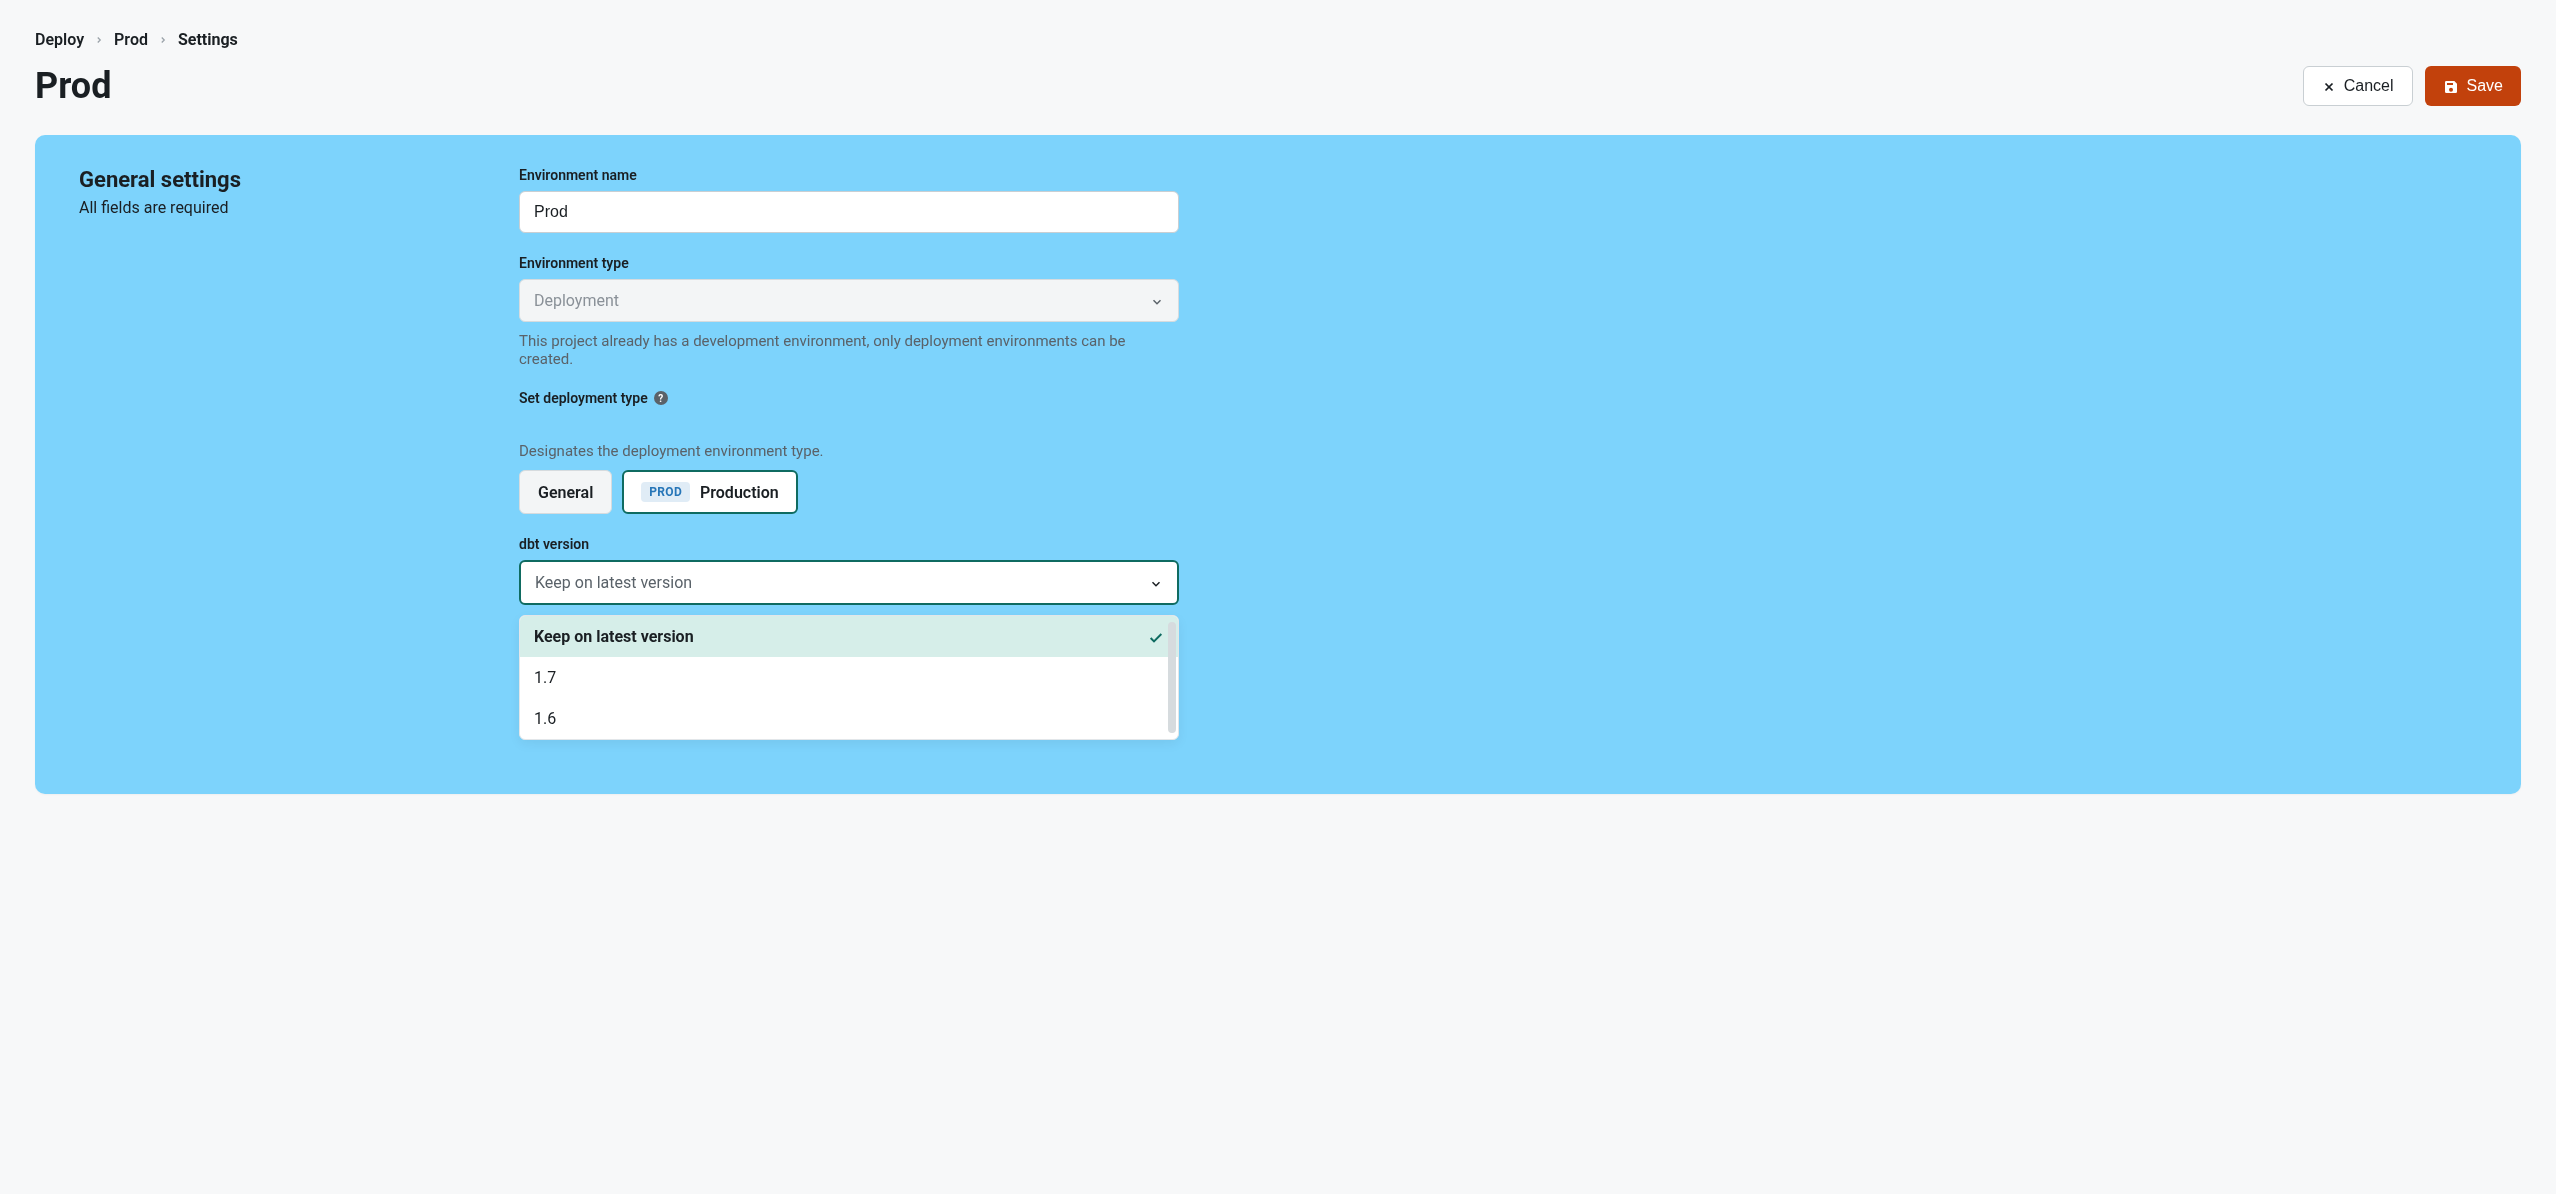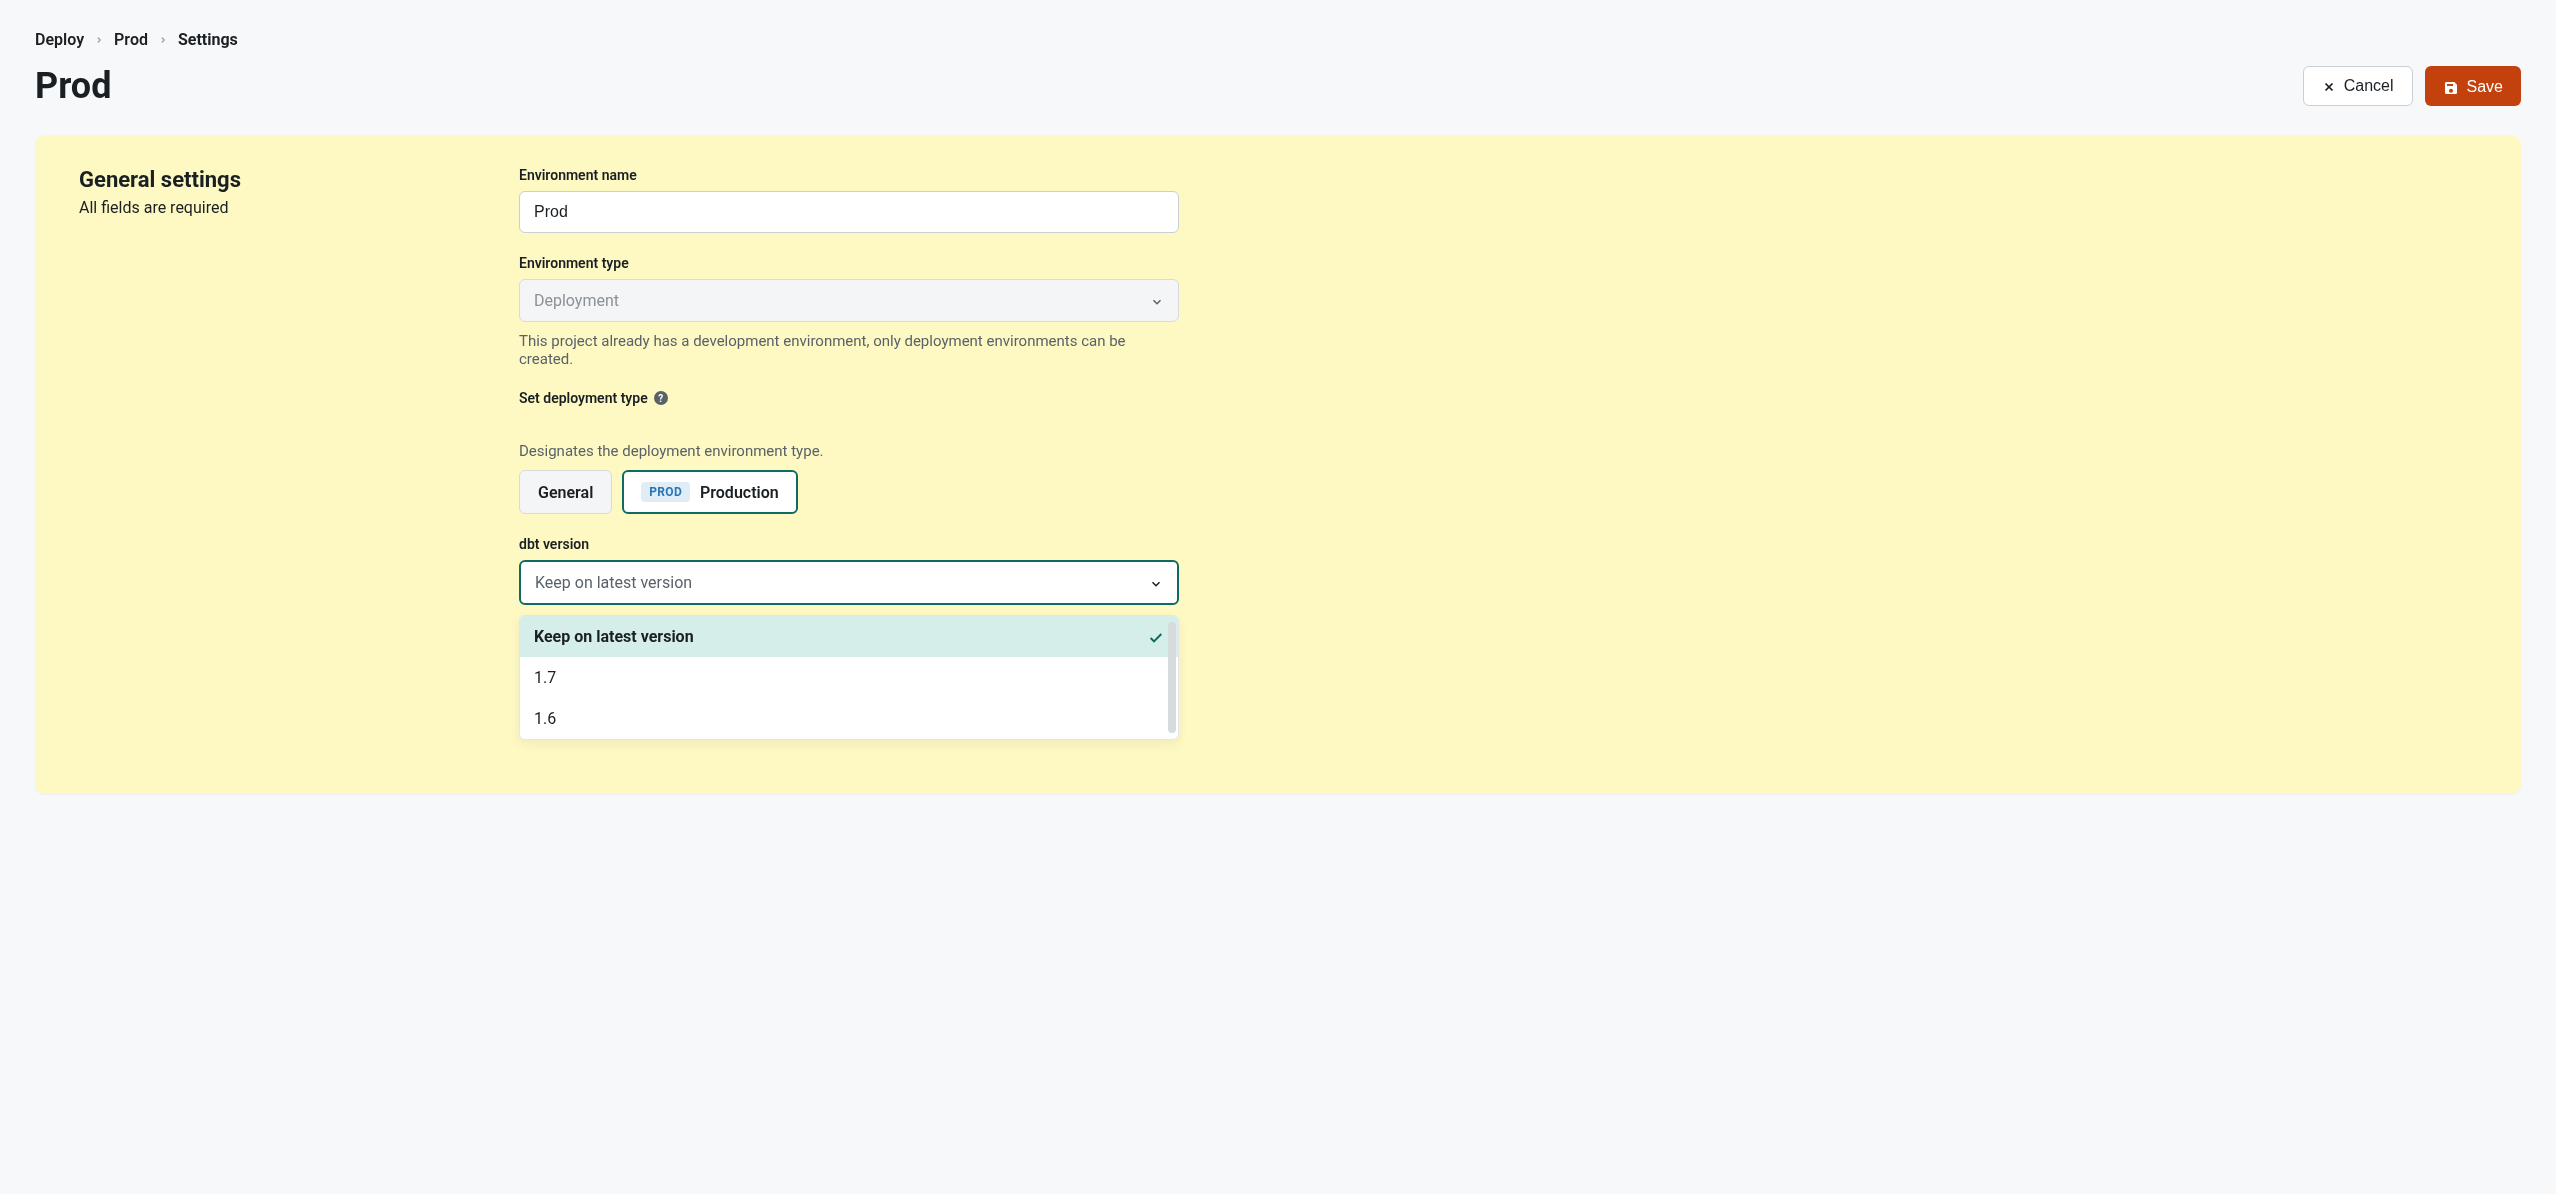--- a/index.html
+++ b/index.html
@@ -41,40 +41,40 @@
     .page-title {
       font-size: 36px;
       font-weight: 700;
     }
     .actions {
       display: flex;
       gap: 12px;
     }
     .btn {
       display: inline-flex;
-      align-items: flex-end;
+      align-items: center;
       gap: 8px;
       padding: 10px 18px;
       border-radius: 6px;
       font-size: 16px;
       font-weight: 500;
       cursor: pointer;
       border: none;
     }
     .btn-secondary {
       background: #fff;
       border: 1px solid #c9cfd3;
       color: #1a1f23;
     }
     .btn-primary {
       background: #c2410c;
       color: #fff;
     }
     .card {
-      background: #fef9c3;
+      background: #7dd3fc;
       border-radius: 10px;
       padding: 32px 44px;
       box-shadow: 0 1px 2px rgba(0,0,0,0.04);
     }
     .card-inner {
       display: flex;
       gap: 60px;
     }
     .card-left {
       flex: 0 0 380px;

